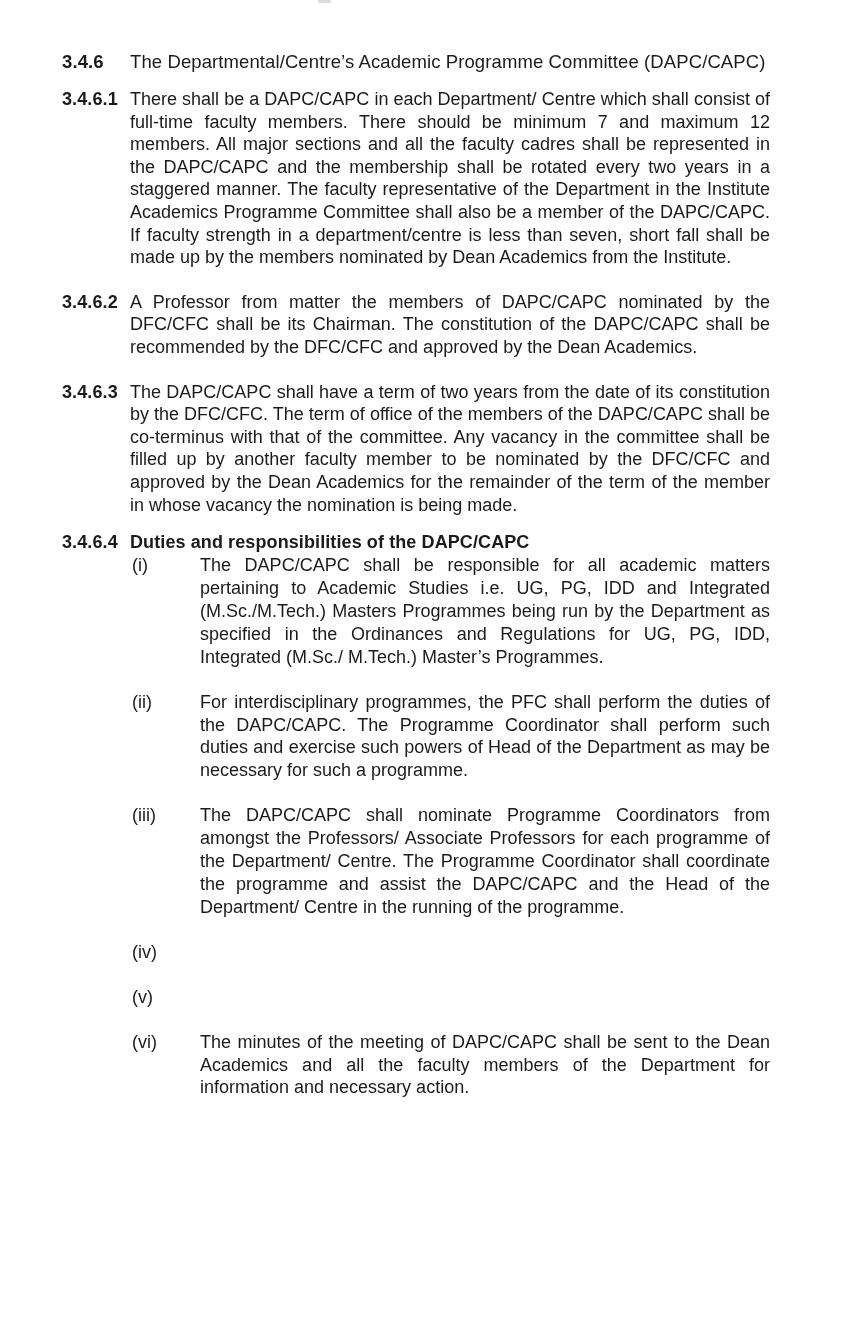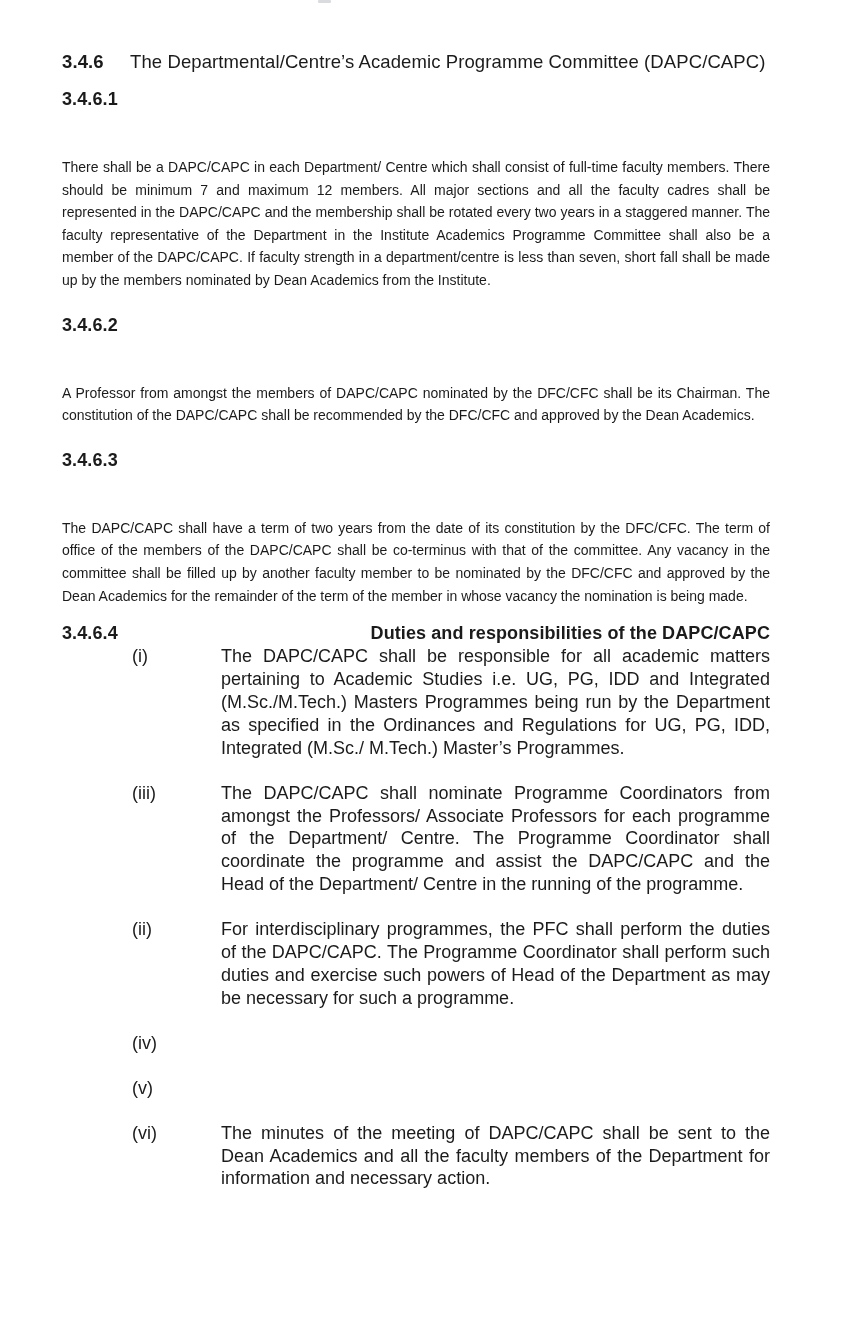--- a/index.html
+++ b/index.html
@@ -49,52 +49,50 @@
   }
   .section-heading .title {
     flex: 1;
     font-weight: 400;
     font-size: 18.5px;
     line-height: 27px;
     text-align: justify;
     letter-spacing: 0.1px;
   }
   
-  .clause { margin-bottom: 22px; flex-direction: column; }
+  .clause { margin-bottom: 22px; }
   .clause .body {
     flex: 1;
-    font-size: 14px;
+    font-size: 18px;
     line-height: 22.6px;
     text-align: justify;
   }
   
   .duties-heading { margin-top: -7px; }
   .duties-heading .title {
     flex: 1;
     font-weight: 700;
     font-size: 18px;
     line-height: 23px;
     letter-spacing: 0.1px;
-    text-align: right;
   }
   
   .duties-list { margin-left: 68px; }
   .duty-item { display: flex; align-items: flex-start; margin-bottom: 22px; }
   .duty-item .label {
     flex: 0 0 70px;
     padding-left: 2px;
     font-size: 18px;
     line-height: 22.9px;
   }
   .duty-item .itext {
     flex: 1;
     font-size: 18px;
     line-height: 22.9px;
     text-align: justify;
-    margin-left: 21px;
   }
 </style>
 </head>
 <body>
 
 <div class="page">
 
   <div class="page-edge-artifact"></div>
 
   <div class="content">
@@ -104,48 +102,48 @@
       <div class="title">The Departmental/Centre’s Academic Programme Committee (DAPC/CAPC)</div>
     </div>
 
     <div class="row clause">
       <div class="num">3.4.6.1</div>
       <div class="body">There shall be a DAPC/CAPC in each Department/ Centre which shall consist of full-time faculty members. There should be minimum 7 and maximum 12 members. All major sections and all the faculty cadres shall be represented in the DAPC/CAPC and the membership shall be rotated every two years in a staggered manner. The faculty representative of the Department in the Institute Academics Programme Committee shall also be a member of the DAPC/CAPC. If faculty strength in a department/centre is less than seven, short fall shall be made up by the members nominated by Dean Academics from the Institute.</div>
     </div>
 
     <div class="row clause">
       <div class="num">3.4.6.2</div>
-      <div class="body">A Professor from amongst the members of DAPC/CAPC nominated by the DFC/CFC shall be its Chairman. The constitution of the DAPC/CAPC shall be recommended by the DFC/CFC and approved by the Dean Academics.</div>
+      <div class="body">A Professor from matter the members of DAPC/CAPC nominated by the DFC/CFC shall be its Chairman. The constitution of the DAPC/CAPC shall be recommended by the DFC/CFC and approved by the Dean Academics.</div>
     </div>
 
     <div class="row clause">
       <div class="num">3.4.6.3</div>
       <div class="body">The DAPC/CAPC shall have a term of two years from the date of its constitution by the DFC/CFC. The term of office of the members of the DAPC/CAPC shall be co-terminus with that of the committee. Any vacancy in the committee shall be filled up by another faculty member to be nominated by the DFC/CFC and approved by the Dean Academics for the remainder of the term of the member in whose vacancy the nomination is being made.</div>
     </div>
 
     <div class="row duties-heading">
       <div class="num">3.4.6.4</div>
       <div class="title">Duties and responsibilities of the DAPC/CAPC</div>
     </div>
 
     <div class="duties-list">
 
       <div class="duty-item">
         <div class="label">(i)</div>
         <div class="itext">The DAPC/CAPC shall be responsible for all academic matters pertaining to Academic Studies i.e. UG, PG, IDD and Integrated (M.Sc./M.Tech.) Masters Programmes being run by the Department as specified in the Ordinances and Regulations for UG, PG, IDD, Integrated (M.Sc./ M.Tech.) Master’s Programmes.</div>
       </div>
 
       <div class="duty-item">
-        <div class="label">(iii)</div>
-        <div class="itext">The DAPC/CAPC shall nominate Programme Coordinators from amongst the Professors/ Associate Professors for each programme of the Department/ Centre. The Programme Coordinator shall coordinate the programme and assist the DAPC/CAPC and the Head of the Department/ Centre in the running of the programme.</div>
+        <div class="label">(ii)</div>
+        <div class="itext">For interdisciplinary programmes, the PFC shall perform the duties of the DAPC/CAPC. The Programme Coordinator shall perform such duties and exercise such powers of Head of the Department as may be necessary for such a programme.</div>
       </div>
 
       <div class="duty-item">
-        <div class="label">(ii)</div>
-        <div class="itext">For interdisciplinary programmes, the PFC shall perform the duties of the DAPC/CAPC. The Programme Coordinator shall perform such duties and exercise such powers of Head of the Department as may be necessary for such a programme.</div>
+        <div class="label">(iii)</div>
+        <div class="itext">The DAPC/CAPC shall nominate Programme Coordinators from amongst the Professors/ Associate Professors for each programme of the Department/ Centre. The Programme Coordinator shall coordinate the programme and assist the DAPC/CAPC and the Head of the Department/ Centre in the running of the programme.</div>
       </div>
 
       <div class="duty-item">
         <div class="label">(iv)</div>
       </div>
 
       <div class="duty-item">
         <div class="label">(v)</div>
       </div>
 

